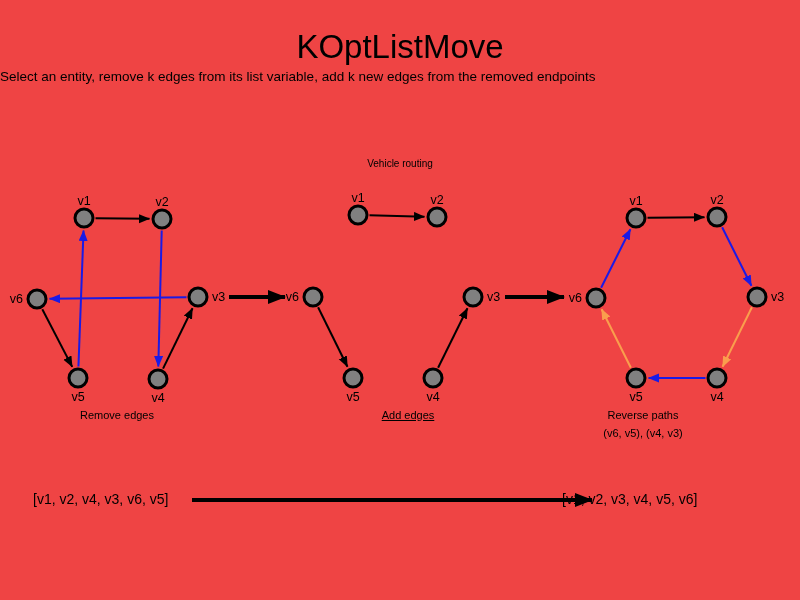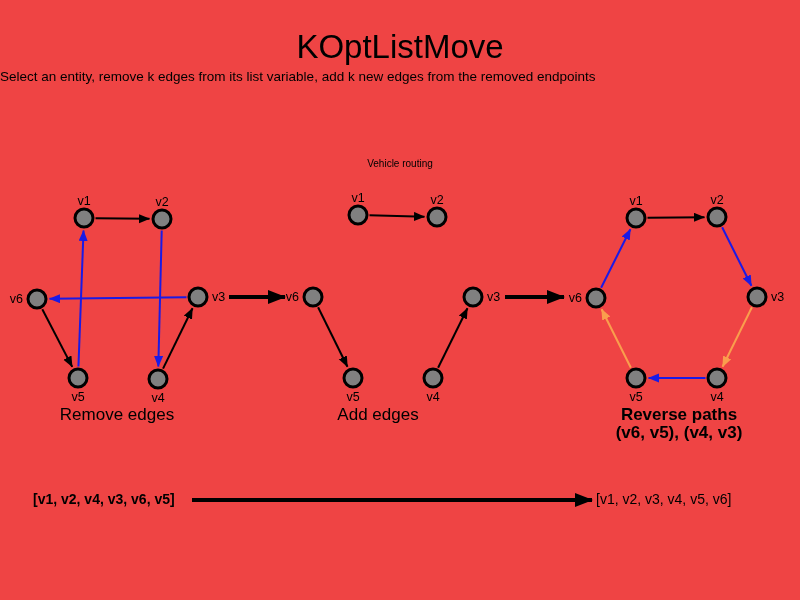--- a/index.html
+++ b/index.html
@@ -20,29 +20,29 @@
     font-size: 13.5px; color: #000;
   }
   .context-label {
     position: absolute; top: 111px; left: 0; width: 100%;
     text-align: center; font-size: 10px; color: #000; margin-top: 47px;
   }
   svg#diagram-svg { position: absolute; top: 0; left: 0; }
   .graph-caption {
     position: absolute; top: 406px;
     transform: translateX(-50%);
-    text-align: center; font-size: 17px; line-height: 18px; color: #000;
+    text-align: center; font-size: 11px; line-height: 18px; color: #000;
     white-space: nowrap;
   }
   .seq-list {
     position: absolute; top: 491px;
     font-size: 14px; color: #000; white-space: nowrap;
   }
-  .seq-before { left: 33px; font-weight: bold; }
-  .seq-after  { left: 596px; text-align: center; }
+  .seq-before { left: 33px; }
+  .seq-after  { left: 562px; text-align: center; }
 </style>
 </head>
 <body>
 
 <div id="stage">
 
   <div class="title">KOptListMove</div>
   <div class="subtitle">Select an entity, remove k edges from its list variable, add k new edges from the removed endpoints</div>
   <div class="context-label">Vehicle routing</div>
 
@@ -119,24 +119,24 @@
         <text x="717" y="401" text-anchor="middle" font-size="12.5" fill="#000000">v4</text>
       </g>
       <line x1="229" y1="297" x2="285" y2="297" stroke="#000000" stroke-width="4" marker-end="url(#arr-big)"></line>
       <line x1="505" y1="297" x2="564" y2="297" stroke="#000000" stroke-width="4" marker-end="url(#arr-big)"></line>
       <line x1="192" y1="500" x2="592" y2="500" stroke="#000000" stroke-width="4" marker-end="url(#arr-big)"></line>
     </svg>
 
   <div class="graph-caption" style="left: 117px;">
     <div>Remove edges</div>
   </div>
-  <div class="graph-caption" style="left: 378px;">
+  <div class="graph-caption" style="left: 408px; text-decoration: underline;">
     <div>Add edges</div>
   </div>
-  <div class="graph-caption" style="left: 679px; font-weight: bold;">
+  <div class="graph-caption" style="left: 643px;">
     <div>Reverse paths</div>
     <div>(v6, v5), (v4, v3)</div>
   </div>
 
   <div class="seq-list seq-before">[v1, v2, v4, v3, v6, v5]</div>
   <div class="seq-list seq-after">[v1, v2, v3, v4, v5, v6]</div>
 
 </div>
 
 </body></html>

